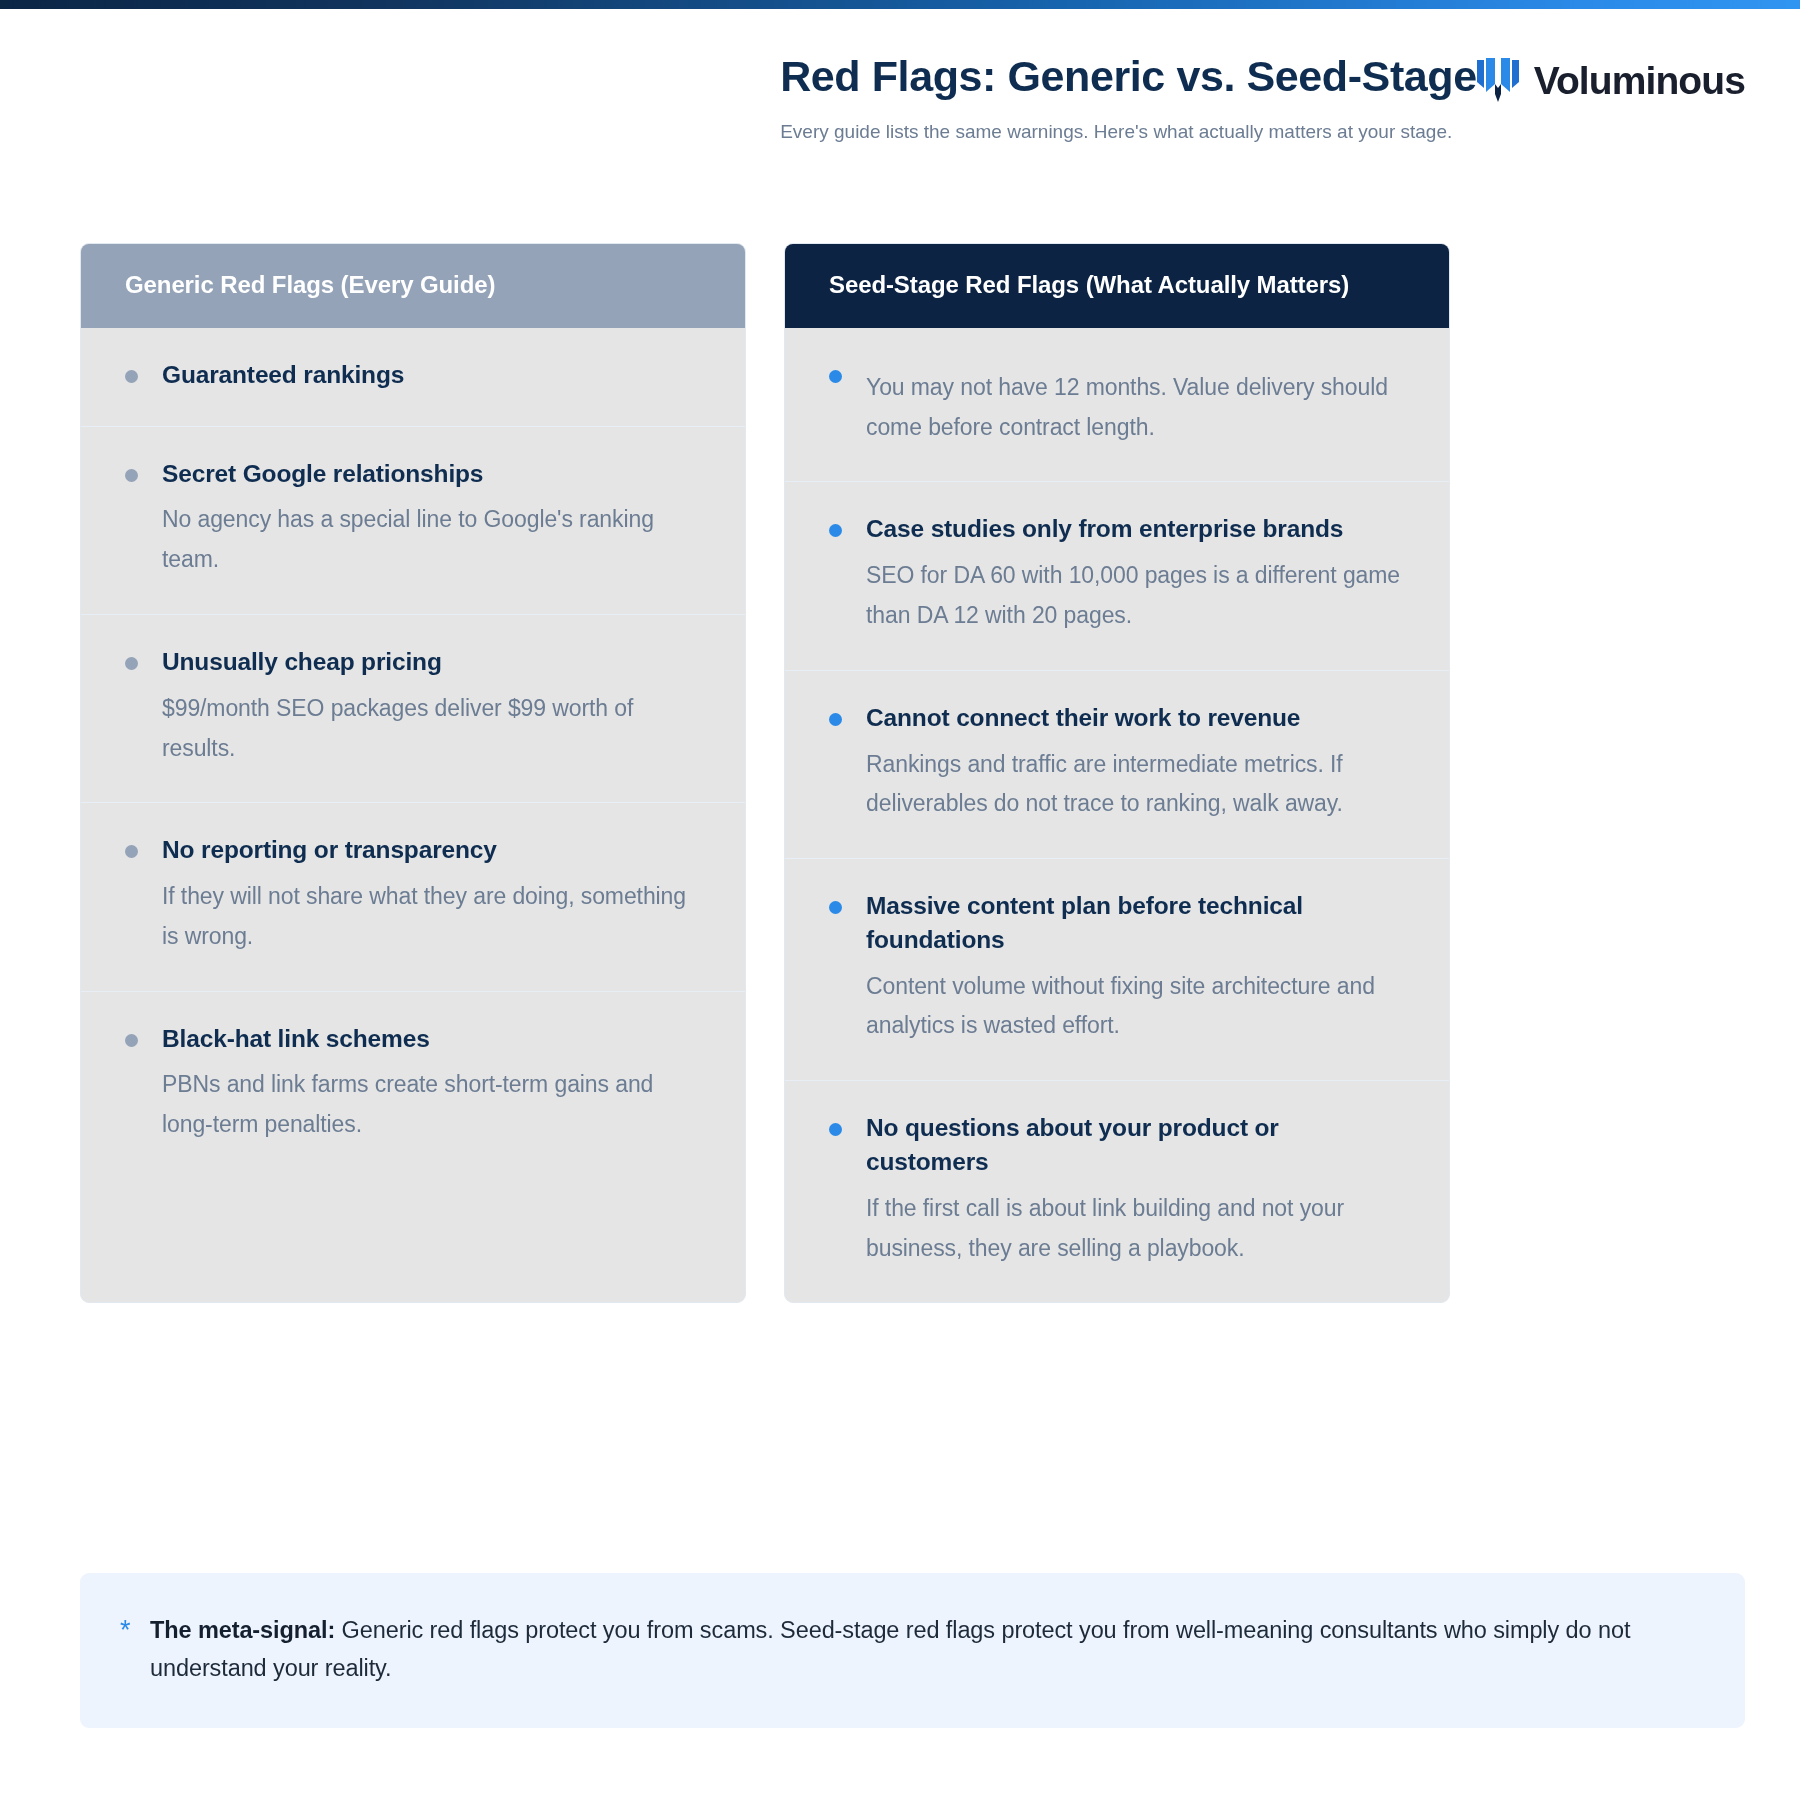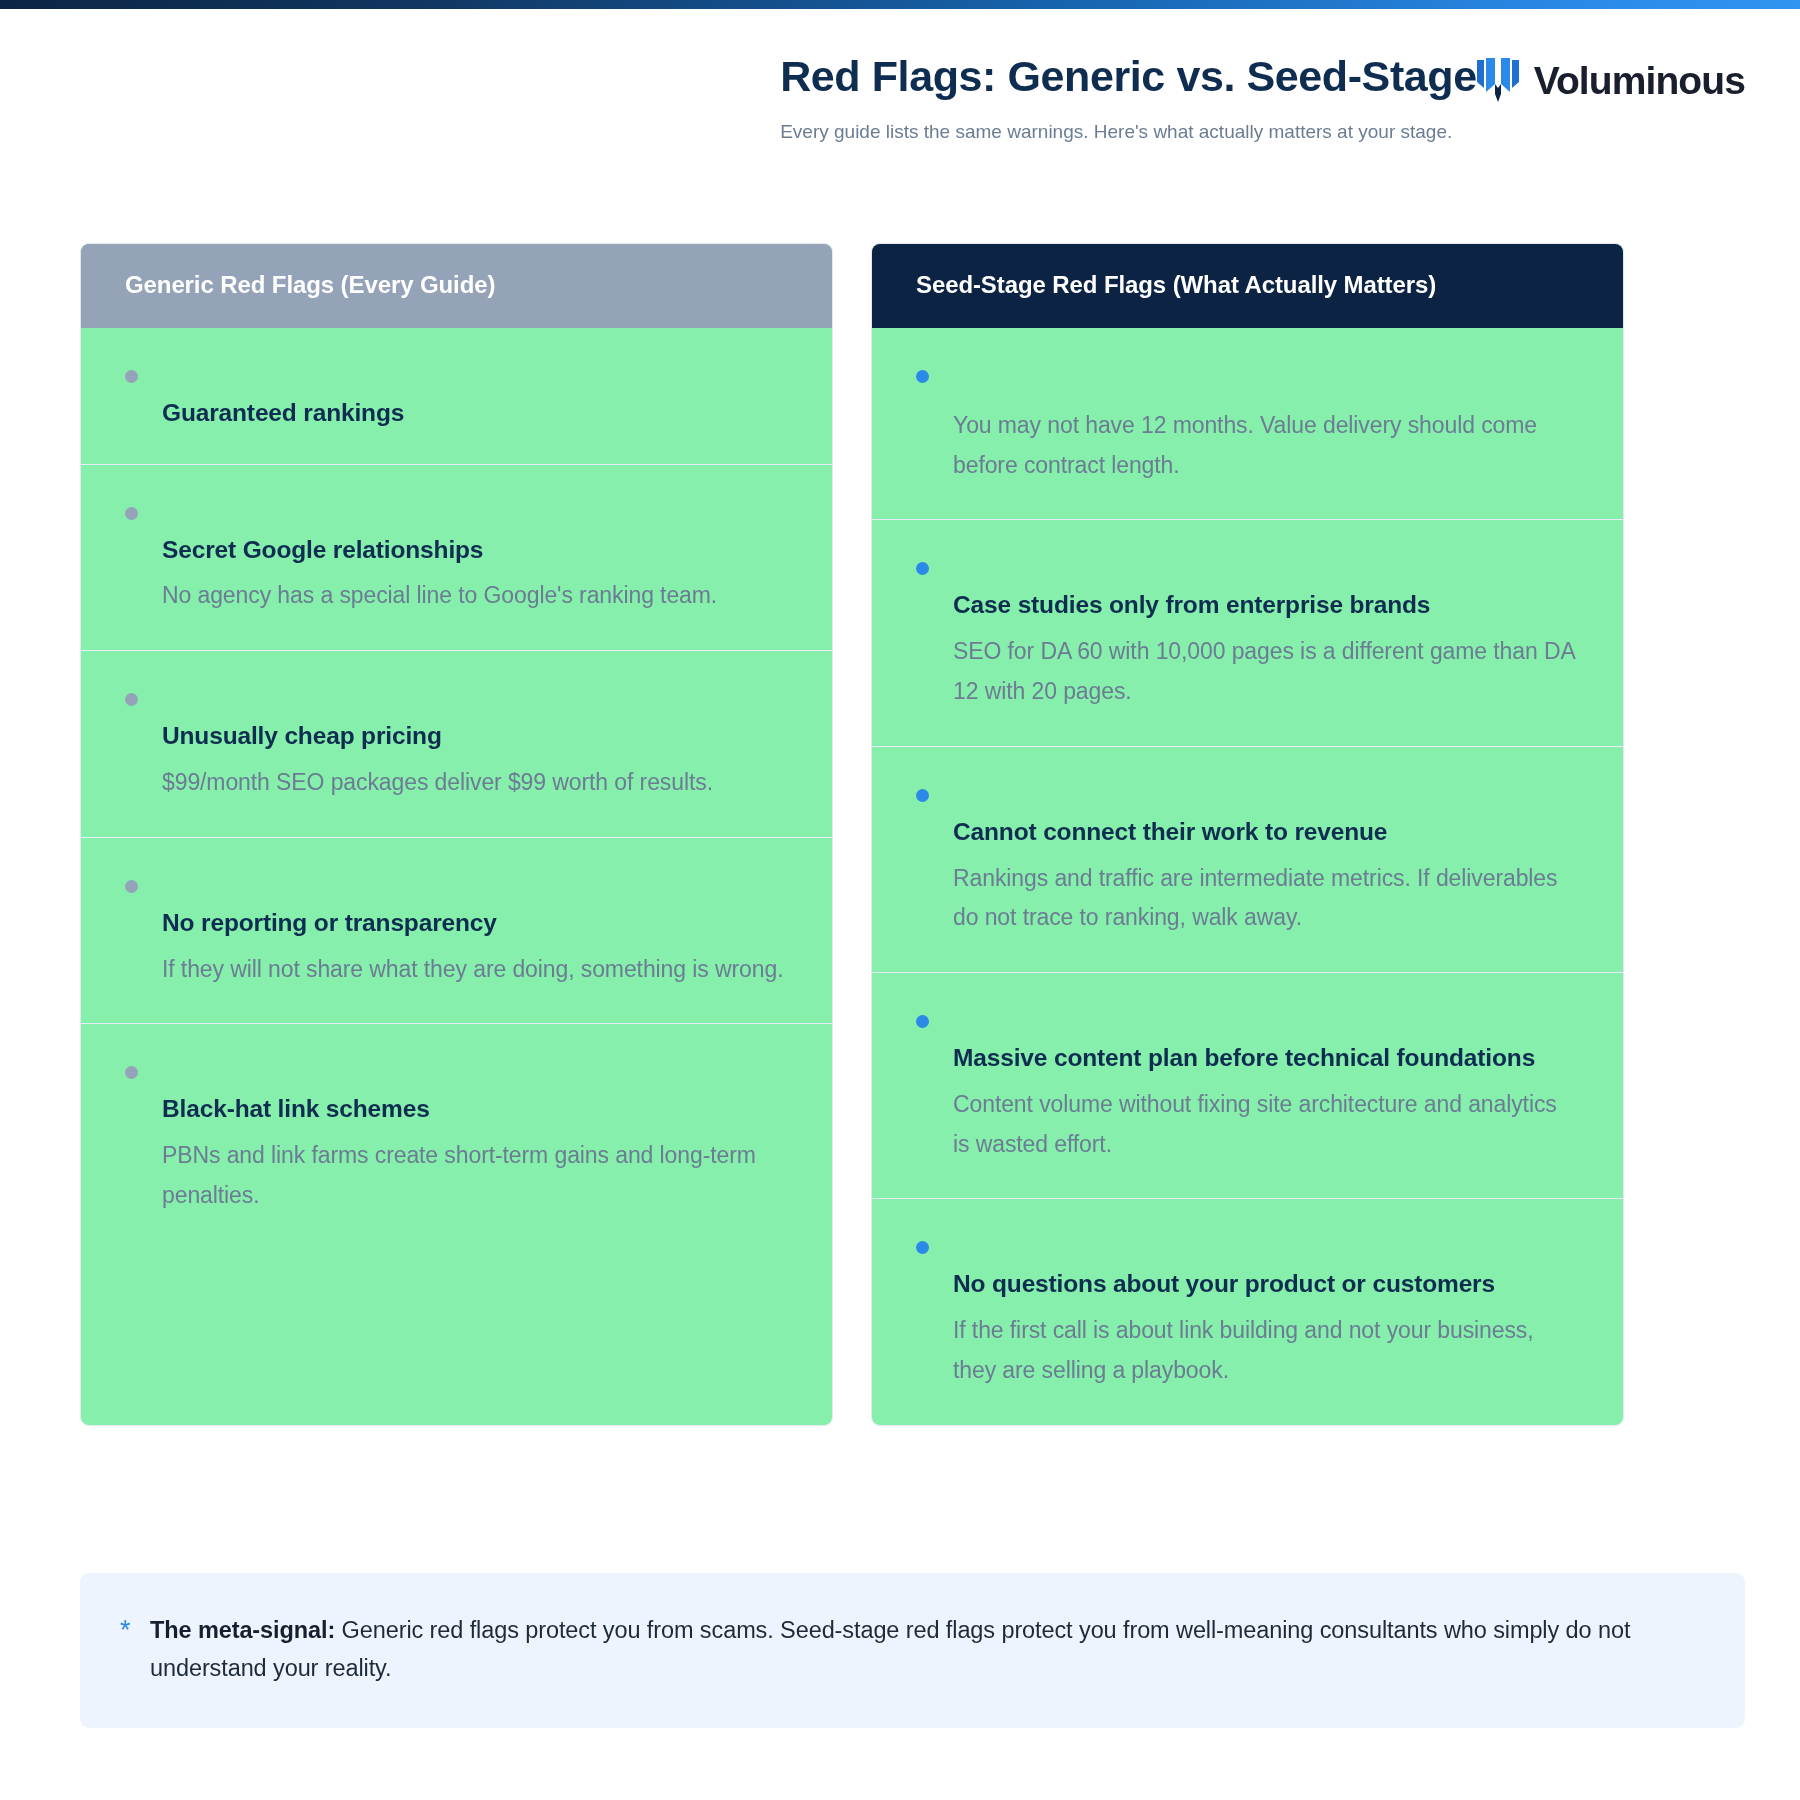--- a/index.html
+++ b/index.html
@@ -73,22 +73,22 @@
   
   .columns {
     position: absolute;
     top: 243px;
     left: 80px;
     width: 1665px;
     display: flex;
     gap: 38px;
   }
   .col {
-    width: 753px;
-    background: #86efac;
+    width: 666px;
+    background: #e5e5e5;
     border: 1px solid #e2e8f0;
     border-radius: 9px;
     overflow: hidden;
     display: flex;
     flex-direction: column;
   }
 
   .col-head {
     padding: 27px 44px 28px 44px;
     font-size: 24px;
@@ -113,21 +113,21 @@
   .flag-bullet {
     flex: 0 0 auto;
     width: 13px; height: 13px;
     border-radius: 50%;
     margin-top: 12px;
     margin-right: 24px;
   }
   .generic .flag-bullet, .col.generic-col .flag-bullet { background: #94a3b8; }
   .col.seed-col .flag-bullet { background: #2b8ae8; }
 
-  .flag-text { flex: 1 1 auto; margin-top: 38px; }
+  .flag-text { flex: 1 1 auto; }
   .flag-title {
     font-size: 24.5px;
     font-weight: bold;
     color: #0f2d50;
     line-height: 1.38;
     letter-spacing: -0.15px;
   }
   .flag-desc {
     margin-top: 10px;
     font-size: 23px;

